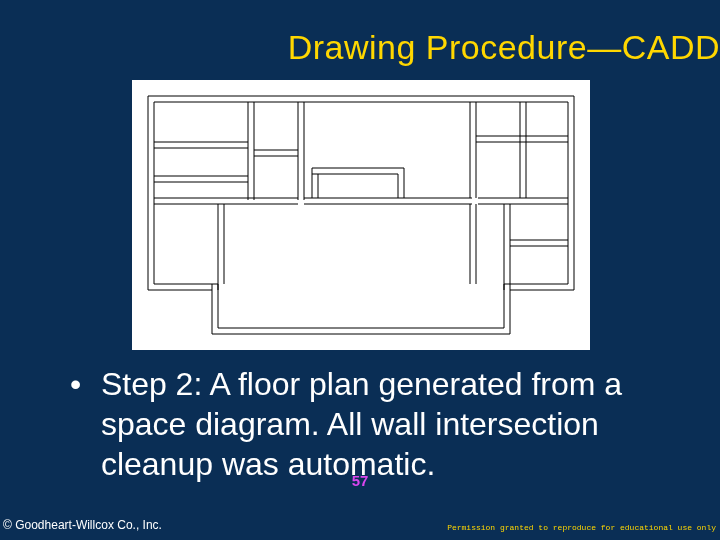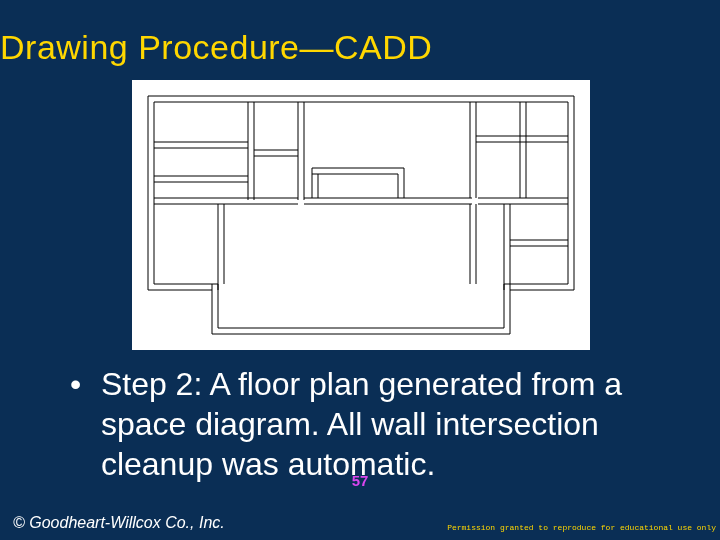--- a/index.html
+++ b/index.html
@@ -6,21 +6,21 @@
   html, body { width: 720px; height: 540px; overflow: hidden; }
   body {
     background: #0a2e55;
     font-family: Arial, Helvetica, sans-serif;
     position: relative;
   }
   .title {
     color: #ffd700;
     font-size: 34px;
     font-weight: normal;
-    text-align: left;
+    text-align: right;
     padding-top: 28px;
     letter-spacing: 0.5px;
   }
   .floorplan {
     position: absolute;
     left: 132px;
     top: 80px;
     width: 458px;
     height: 270px;
     background: #ffffff;
@@ -55,26 +55,25 @@
     position: absolute;
     width: 100%;
     top: 472px;
     text-align: center;
     color: #d946ef;
     font-size: 15px;
     font-weight: bold;
   }
   .footer-left {
     position: absolute;
-    left: 13px;
+    left: 3px;
     bottom: 8px;
     color: #ffffff;
-    font-size: 16px;
+    font-size: 12px;
     font-family: Arial, sans-serif;
-    font-style: italic;
   }
   .footer-right {
     position: absolute;
     right: 4px;
     bottom: 8px;
     color: #ffd700;
     font-size: 8px;
     font-family: Liberation Mono, monospace;
   }
 </style>

